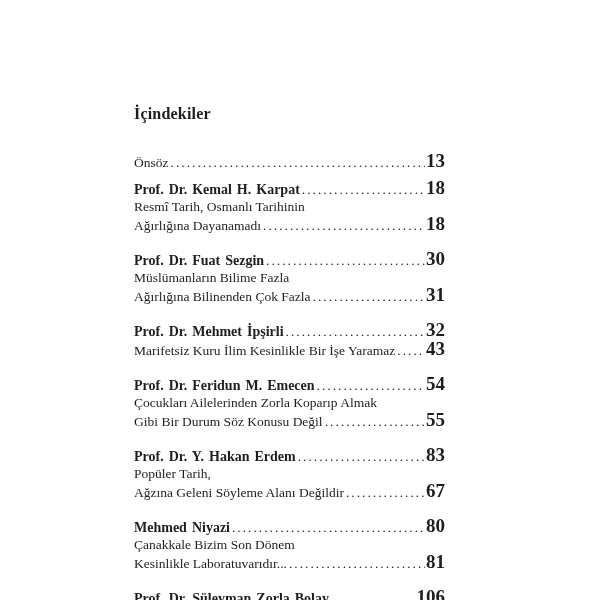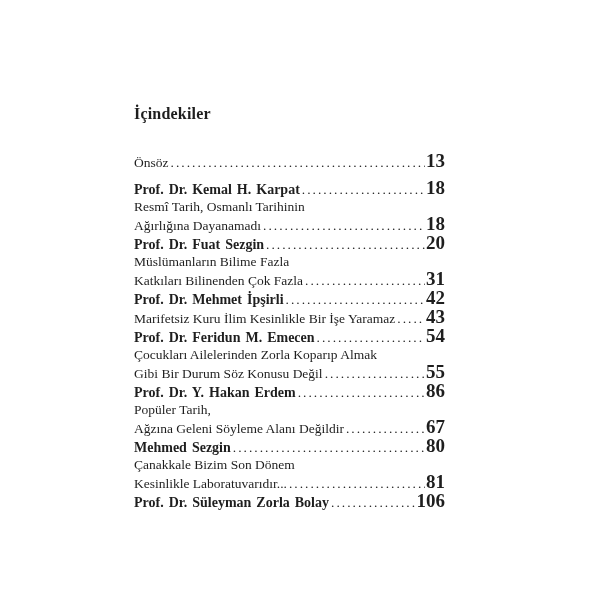--- a/index.html
+++ b/index.html
@@ -32,21 +32,21 @@
     text-align: center;
     font-weight: bold;
     font-size: 14px;
     line-height: 14.5px;
     letter-spacing: 0.4px;
     margin-top: 9px;
   }
   .entries {
     margin-top: 8px;
   }
-  .entry { margin-top: 0; }
+  .entry { margin-top: 16px; }
   .entry:first-child { margin-top: 0; }
   .toc-row {
     display: flex;
     align-items: baseline;
     font-size: 13.5px;
     line-height: 17px;
     white-space: nowrap;
   }
   .toc-row.bold .row-text {
     font-weight: bold;
@@ -101,39 +101,39 @@
   <div class="toc-row">
     <span class="row-text">Ağırlığına Dayanamadı</span>
     <span class="dots"></span>
     <span class="row-page">18</span>
   </div>
 </div>
       <div class="entry">
   <div class="toc-row bold">
     <span class="row-text">Prof. Dr. Fuat Sezgin</span>
     <span class="dots"></span>
-    <span class="row-page">20</span>
+    <span class="row-page">30</span>
   </div>
 
   <div class="toc-row no-leader">
     <span class="row-text">Müslümanların Bilime Fazla</span>
 
   </div>
 
   <div class="toc-row">
-    <span class="row-text">Katkıları Bilinenden Çok Fazla</span>
+    <span class="row-text">Ağırlığına Bilinenden Çok Fazla</span>
     <span class="dots"></span>
     <span class="row-page">31</span>
   </div>
 </div>
       <div class="entry">
   <div class="toc-row bold">
     <span class="row-text">Prof. Dr. Mehmet İpşirli</span>
     <span class="dots"></span>
-    <span class="row-page">42</span>
+    <span class="row-page">32</span>
   </div>
 
   <div class="toc-row">
     <span class="row-text">Marifetsiz Kuru İlim Kesinlikle Bir İşe Yaramaz</span>
     <span class="dots"></span>
     <span class="row-page">43</span>
   </div>
 </div>
       <div class="entry">
   <div class="toc-row bold">
@@ -150,37 +150,37 @@
   <div class="toc-row">
     <span class="row-text">Gibi Bir Durum Söz Konusu Değil</span>
     <span class="dots"></span>
     <span class="row-page">55</span>
   </div>
 </div>
       <div class="entry">
   <div class="toc-row bold">
     <span class="row-text">Prof. Dr. Y. Hakan Erdem</span>
     <span class="dots"></span>
-    <span class="row-page">86</span>
+    <span class="row-page">83</span>
   </div>
 
   <div class="toc-row no-leader">
     <span class="row-text">Popüler Tarih,</span>
 
   </div>
 
   <div class="toc-row">
     <span class="row-text">Ağzına Geleni Söyleme Alanı Değildir</span>
     <span class="dots"></span>
     <span class="row-page">67</span>
   </div>
 </div>
       <div class="entry">
   <div class="toc-row bold">
-    <span class="row-text">Mehmed Sezgin</span>
+    <span class="row-text">Mehmed Niyazi</span>
     <span class="dots"></span>
     <span class="row-page">80</span>
   </div>
 
   <div class="toc-row no-leader">
     <span class="row-text">Çanakkale Bizim Son Dönem</span>
 
   </div>
 
   <div class="toc-row">

